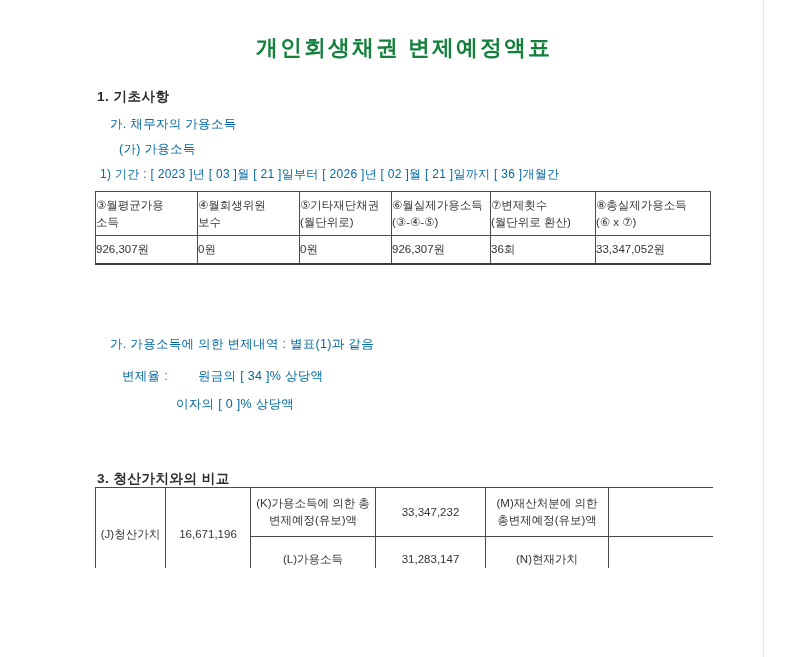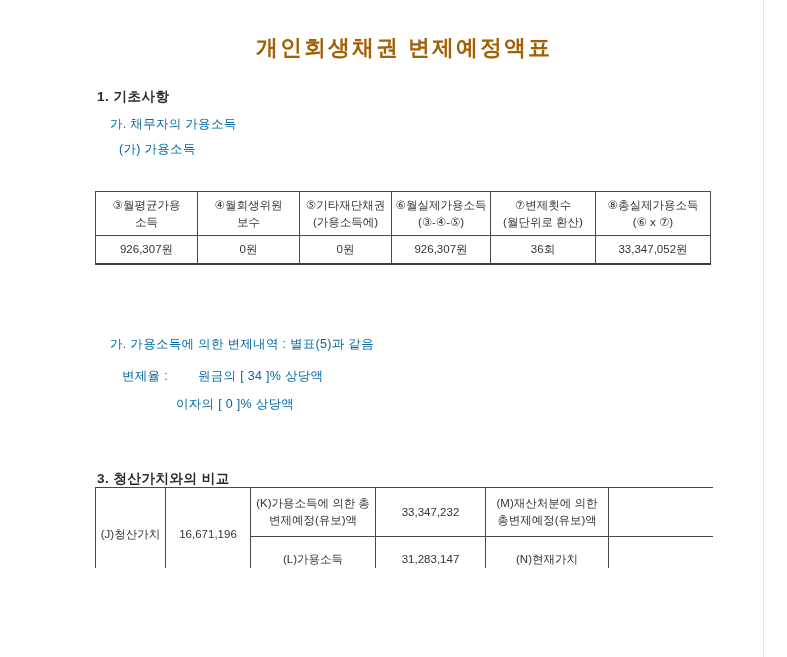--- a/index.html
+++ b/index.html
@@ -32,21 +32,21 @@
   }
   .doc-title {
     position: absolute;
     top: 33px;
     left: 0;
     width: 100%;
     text-align: center;
     font-size: 22px;
     font-weight: 600;
     letter-spacing: 2px;
-    color: #a16207;
+    color: #15803d;
   }
   .h-sec {
     position: absolute;
     font-size: 13.5px;
     font-weight: 700;
     letter-spacing: 0.5px;
     color: #2b2b2b;
     white-space: nowrap;
   }
   .h-sub {
@@ -77,21 +77,21 @@
     top: 191px;
     left: 0;
   }
   .tbl1 {
     width: 615px;
     border: 1px solid #4a4a4a;
     border-bottom: 2px solid #3d3d3d;
   }
   .tbl1 th, .tbl1 td {
     border: 1px solid #4a4a4a;
-    text-align: center;
+    text-align: left;
     vertical-align: middle;
     font-weight: 400;
     font-size: 11.5px;
     color: #333333;
     padding: 0;
     overflow: hidden;
   }
   .tbl1 th { height: 43px; line-height: 1.45; }
   .tbl1 td { height: 27px; }
 
@@ -128,20 +128,21 @@
 
 <div class="page-edge"></div>
 
 <div class="doc">
 
   <div class="doc-title">개인회생채권 변제예정액표</div>
 
   <div class="h-sec" id="sec1-heading">1. 기초사항</div>
   <div class="h-sub" id="sec1-sub1">가. 채무자의 가용소득</div>
   <div class="h-sub" id="sec1-sub2">(가) 가용소득</div>
+  <div class="h-sub" id="period-line">1) 기간 : [ 2023 ]년 [ 03 ]월 [ 21 ]일부터 [ 2026 ]년 [ 02 ]월 [ 21 ]일까지 [ 36 ]개월간</div>
 
   <div class="tbl1-wrap">
     <table class="tbl1">
       <colgroup>
         <col style="width:102px">
           <col style="width:102px">
           <col style="width:92px">
         <col style="width:99px">
           <col style="width:105px">
           <col style="width:115px">
@@ -151,21 +152,21 @@
         <th>
           <div>③월평균가용</div>
           <div>소득</div>
         </th>
         <th>
           <div>④월회생위원</div>
           <div>보수</div>
         </th>
         <th>
           <div>⑤기타재단채권</div>
-          <div>(가용소득에)</div>
+          <div>(월단위로)</div>
         </th>
         <th>
           <div>⑥월실제가용소득</div>
           <div>(③-④-⑤)</div>
         </th>
         <th>
           <div>⑦변제횟수</div>
           <div>(월단위로 환산)</div>
         </th>
         <th>
@@ -178,21 +179,21 @@
         <td>0원</td>
         <td>0원</td>
         <td>926,307원</td>
         <td>36회</td>
         <td>33,347,052원</td>
       </tr>
     </tbody>
       </table>
   </div>
 
-  <div class="h-sub" id="sec2-sub1">가. 가용소득에 의한 변제내역 : 별표(5)과 같음</div>
+  <div class="h-sub" id="sec2-sub1">가. 가용소득에 의한 변제내역 : 별표(1)과 같음</div>
   <div class="h-sub" id="rate-line1">
     <span class="rate-label">변제율 :</span><span>원금의 [ 34 ]% 상당액</span>
   </div>
   <div class="h-sub" id="rate-line2">
     <span>이자의 [ 0 ]% 상당액</span>
   </div>
 
   <div class="h-sec" id="sec3-heading">3. 청산가치와의 비교</div>
 
   <div class="tbl2-wrap">

